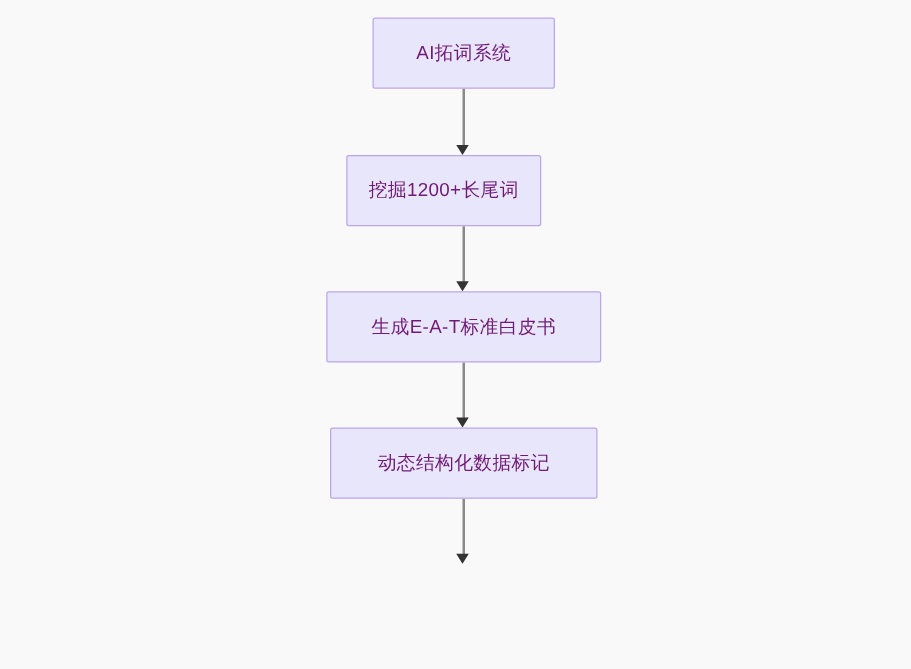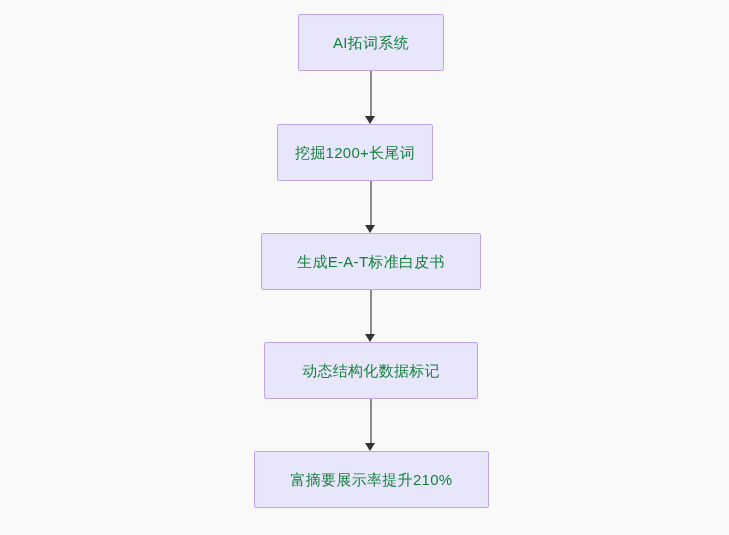--- a/index.html
+++ b/index.html
@@ -26,21 +26,21 @@
     border: 1.6px solid #bda5e8;
     border-radius: 2px;
     display: flex;
     align-items: center;
     justify-content: center;
     z-index: 2;
   }
   .node-label {
     font-size: 15px;
     line-height: 1.2;
-    color: #15803d;
+    color: #701a75;
     letter-spacing: 0.3px;
     white-space: nowrap;
     font-family: "Liberation Sans", "DejaVu Sans", sans-serif;
   }
   .edge {
     position: absolute;
     z-index: 1;
   }
   .edge-line {
     position: absolute;
@@ -92,17 +92,14 @@
   </div>
 
   <div class="node" style="left:264px; top:342px; width:214px; height:57px;">
     <span class="node-label">动态结构化数据标记</span>
   </div>
 
   <div class="node" style="left:261px; top:233px; width:220px; height:57px;">
     <span class="node-label">生成E-A-T标准白皮书</span>
   </div>
 
-  <div class="node" style="left:254px; top:451px; width:235px; height:57px;">
-    <span class="node-label">富摘要展示率提升210%</span>
-  </div>
 
 </div>
 
 </body></html>

